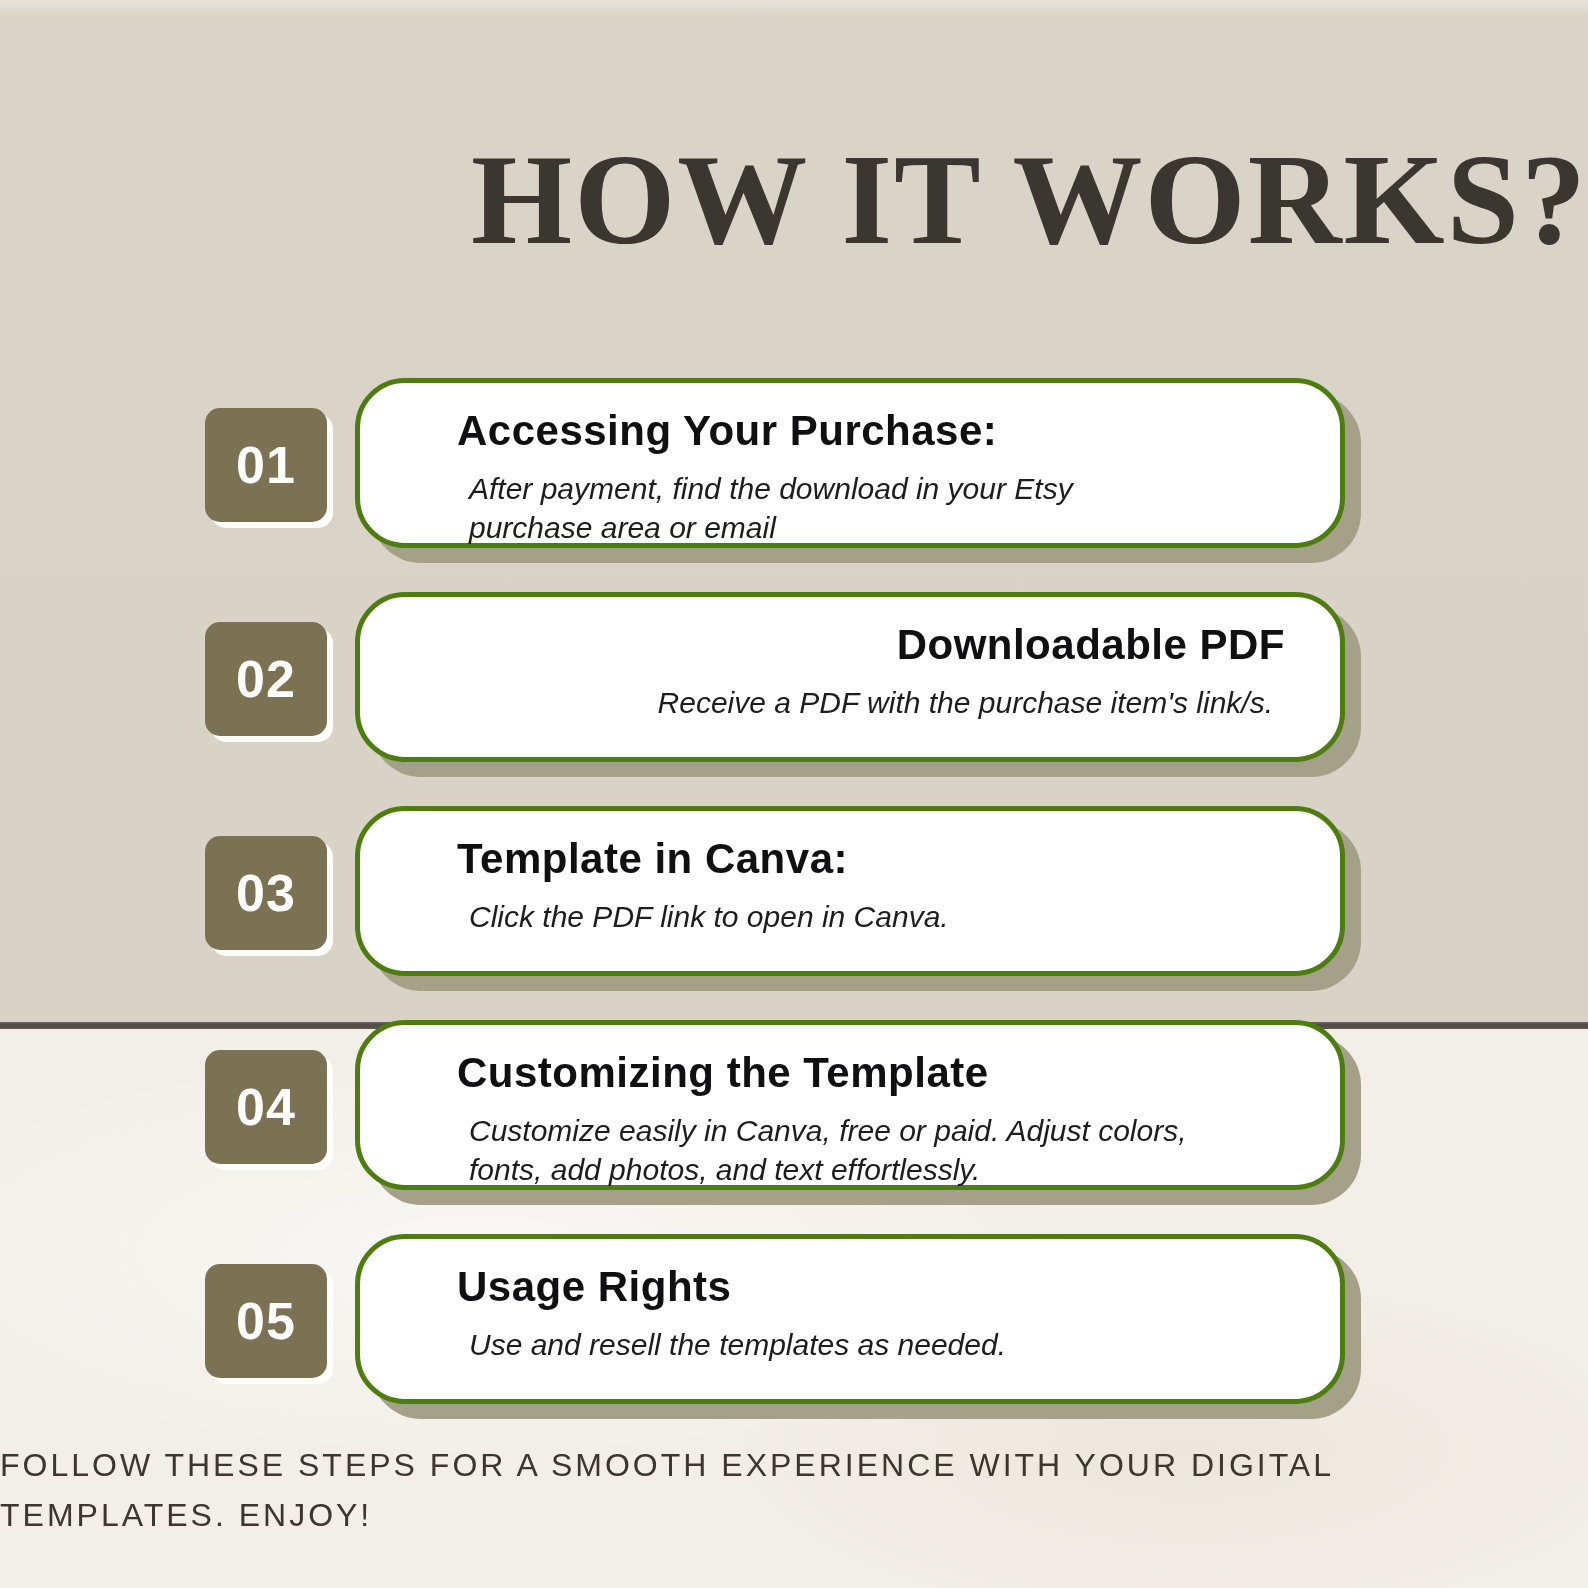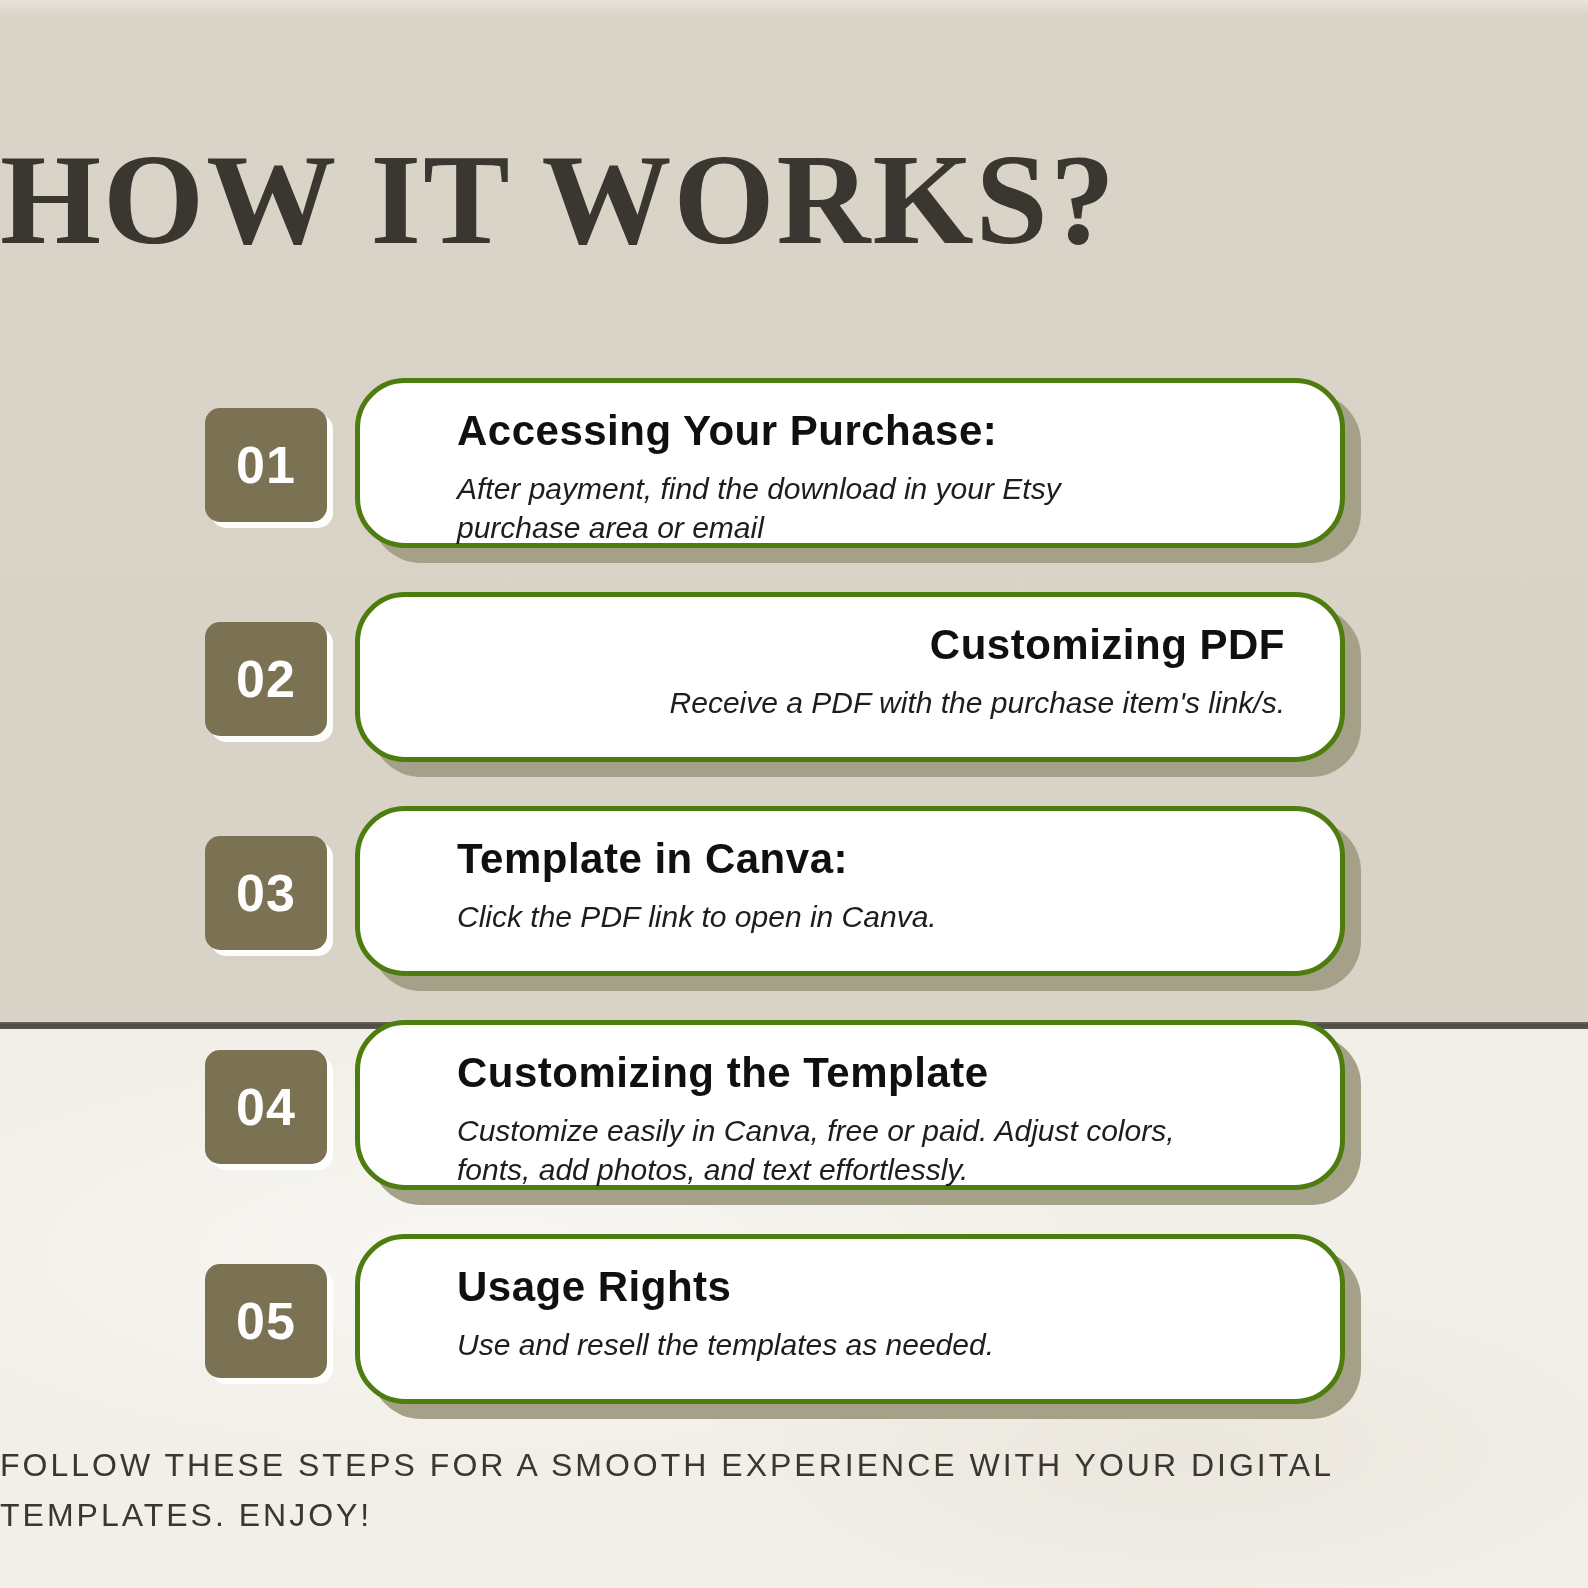--- a/index.html
+++ b/index.html
@@ -41,21 +41,21 @@
     width: 100%;
     height: 7px;
     background: linear-gradient(180deg, #6a665f 0%, #4e4a44 45%, #5b5750 100%);
   }
 
   .page-title {
     position: absolute;
     left: 0; top: 128px;
     width: 100%;
     margin: 0;
-    text-align: left;
+    text-align: right;
     font-family: "Liberation Serif", serif;
     font-weight: 700;
     font-size: 130px;
     line-height: 1.1;
     letter-spacing: 2px;
     color: #3a3630;
   }
 
   .steps {
     position: absolute;
@@ -110,21 +110,21 @@
   }
   .card h2 {
     margin: 0 0 14px 0;
     font-size: 42px;
     line-height: 1.15;
     font-weight: 700;
     color: #101013;
     letter-spacing: 0.5px;
   }
   .card p {
-    margin: 0;
+    margin: 12px;
     font-size: 30px;
     line-height: 1.3;
     font-style: italic;
     color: #1d1d1d;
     white-space: pre-line;
   }
 
   .footer-note {
     position: absolute;
     left: 0;
@@ -160,21 +160,21 @@
       <p>After payment, find the download in your Etsy
 purchase area or email</p>
     </div>
   </div>
 
   <div class="step s2">
     <div class="badge">
       <span>02</span>
     </div>
     <div class="card">
-      <h2>Customizing PDF</h2>
+      <h2>Downloadable PDF</h2>
       <p>Receive a PDF with the purchase item's link/s.</p>
     </div>
   </div>
 
   <div class="step s3">
     <div class="badge">
       <span>03</span>
     </div>
     <div class="card">
       <h2>Template in Canva:</h2>

